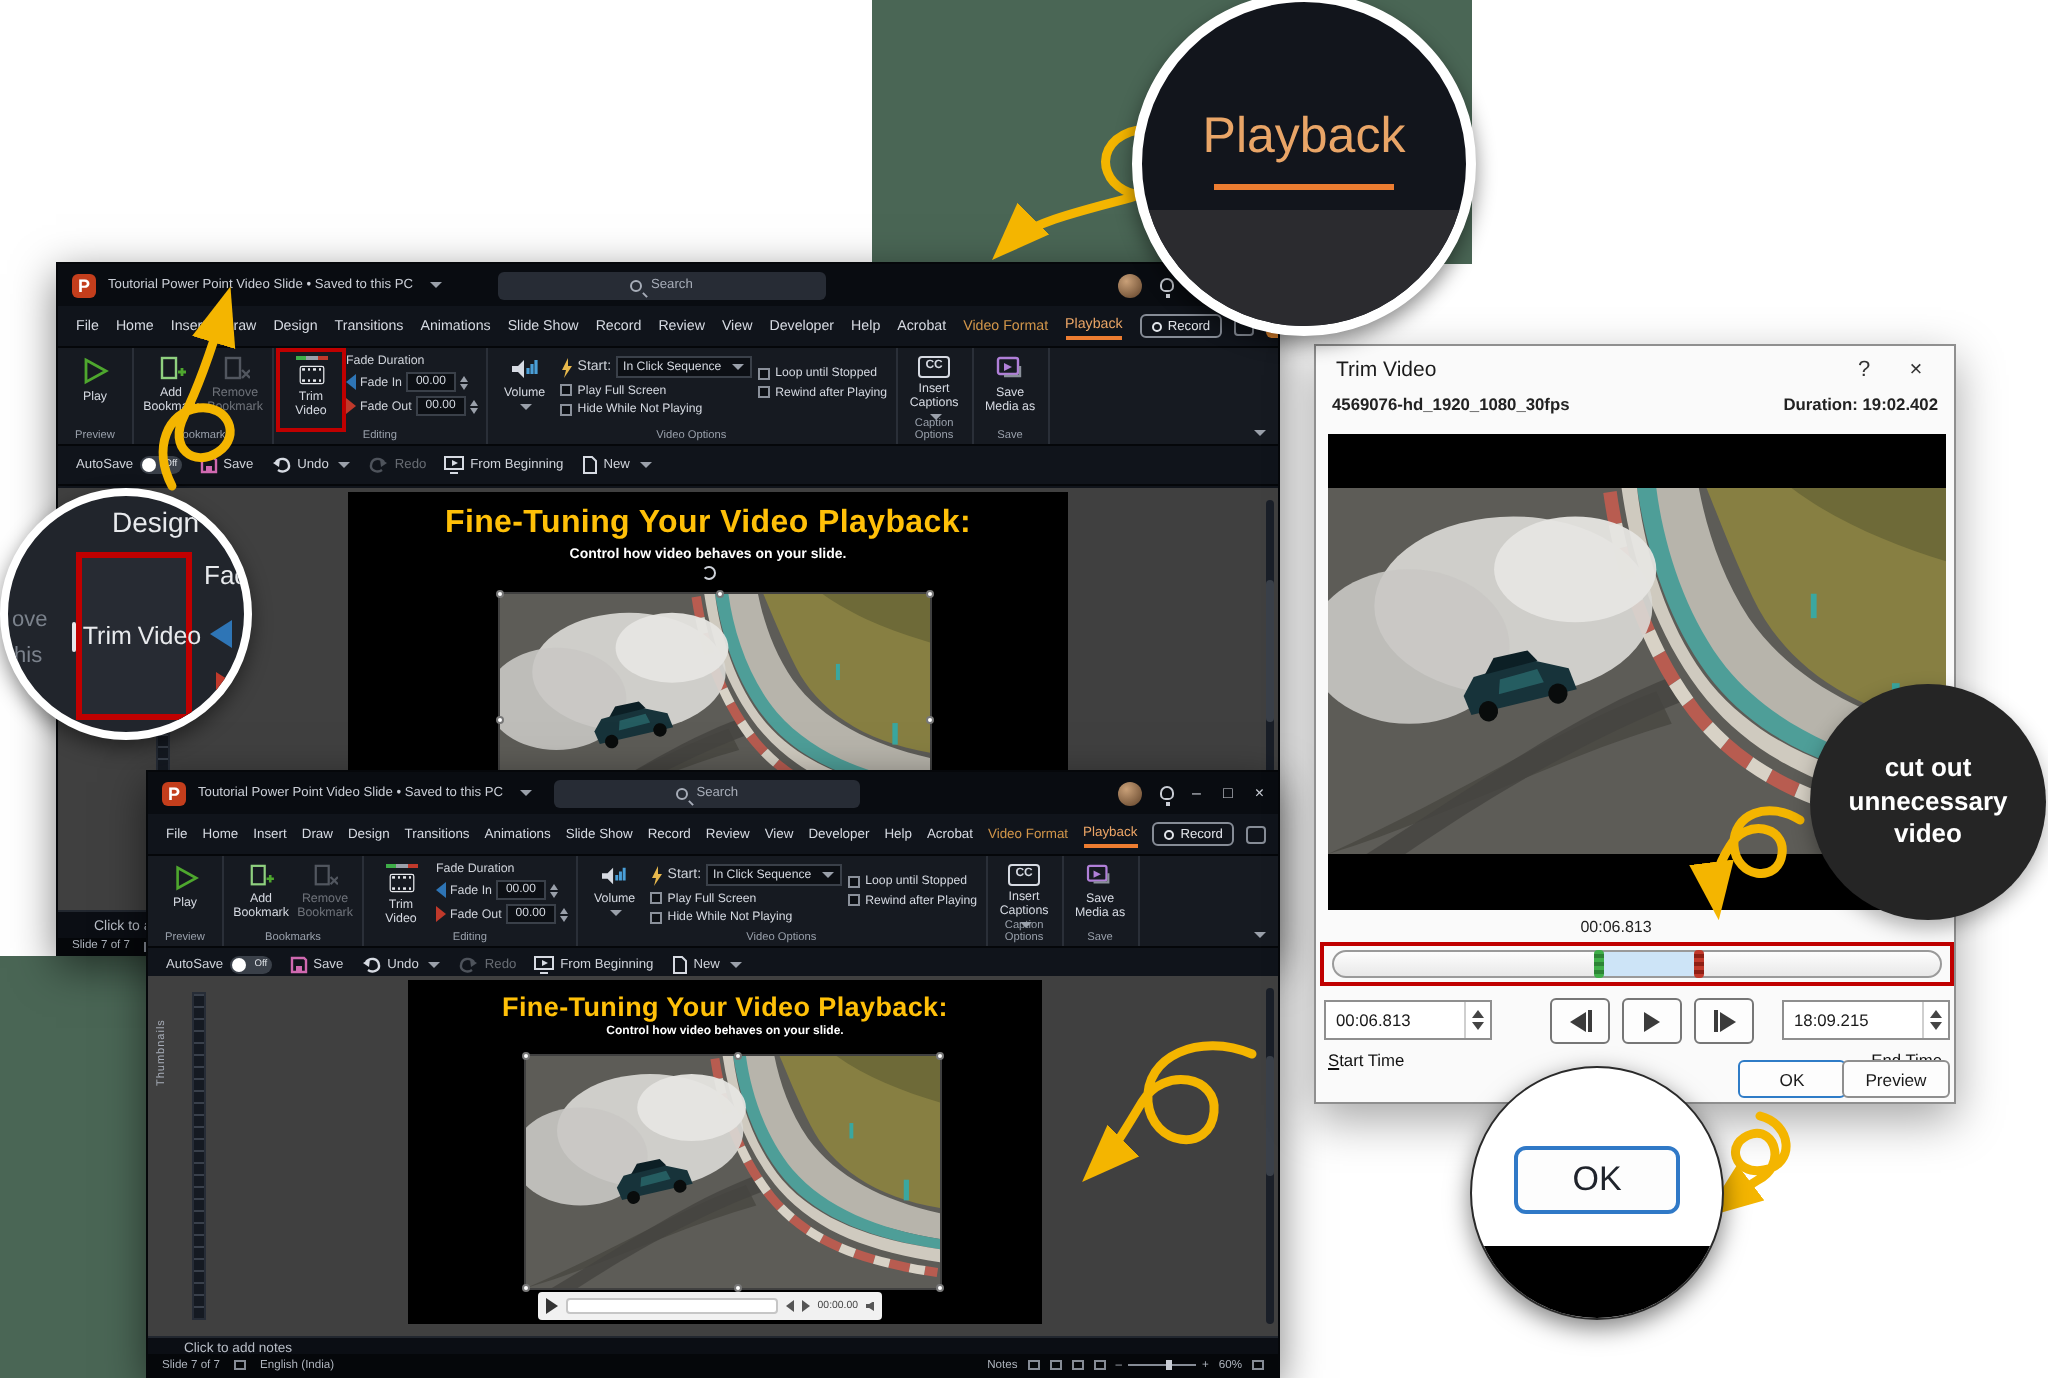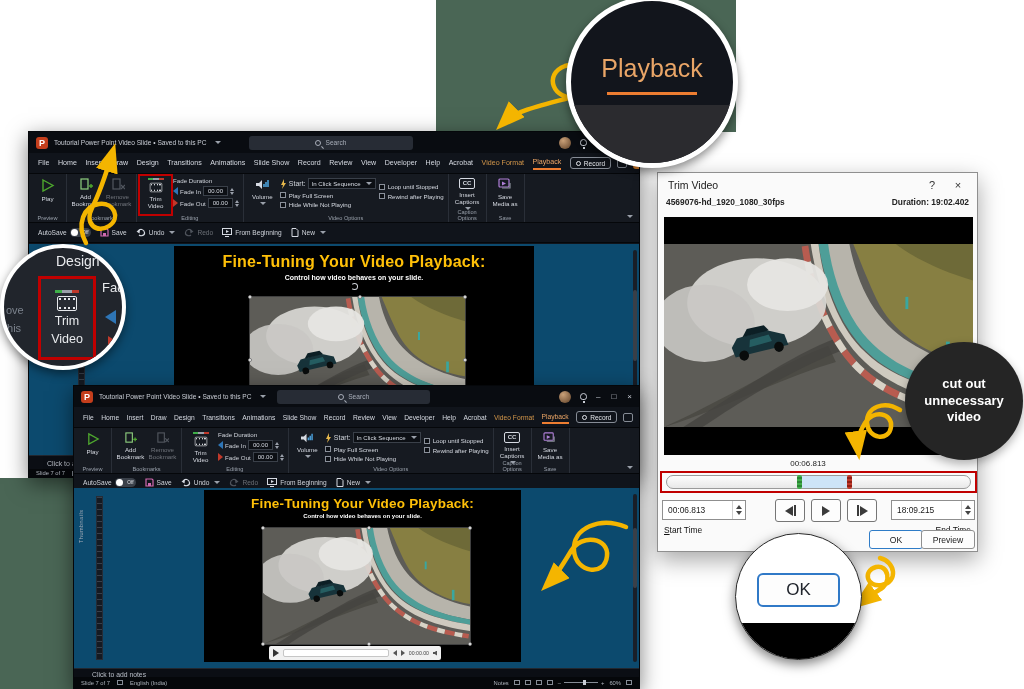--- a/index.html
+++ b/index.html
@@ -68,21 +68,21 @@
     display:flex; align-items:center; justify-content:center; }
   .rib-chev { position:absolute; right:6px; bottom:4px; }
 
   .qat { height:20px; background:#10141b; display:flex; align-items:center; gap:9px; padding:0 9px; font-size:6.6px; border-bottom:1px solid #05070a; }
   #winBot .qat { height:17px; }
   .pill { width:21px; height:9px; background:#3a4049; border-radius:5px; position:relative; display:flex; align-items:center; justify-content:flex-end; padding-right:2px; font-size:4.8px; color:#e2e5ea; }
   .pill::before { content:""; position:absolute; left:1px; top:1px; width:7px; height:7px; background:#fff; border-radius:50%; }
   .qitem { display:flex; align-items:center; gap:3px; white-space:nowrap; }
   .qitem.dis { opacity:.45; }
 
-  .slidearea { position:absolute; left:0; right:0; background:#0c4a6e; }
+  .slidearea { position:absolute; left:0; right:0; background:#404040; }
   #winTop .slidearea { top:112px; height:211px; }
   #winBot .slidearea { top:102px; height:180px; }
   .thumbtab { position:absolute; left:4px; top:6px; width:12px; color:#a7adb8; font-size:5.5px;
     writing-mode:vertical-rl; transform:rotate(180deg); letter-spacing:.5px; height:64px; text-align:center; }
   .vruler { position:absolute; width:7px; background:#151a22 repeating-linear-gradient(to bottom, #39404b 0 1px, transparent 1px 6px); border:1px solid #262c36; }
   #winTop .vruler { left:49px; top:8px; bottom:8px; }
   #winBot .vruler { left:22px; top:8px; bottom:8px; }
   .vscroll { position:absolute; right:2px; top:6px; bottom:6px; width:4px; background:#1a1f28; border-radius:2px; }
   .vscroll::before { content:""; position:absolute; top:20%; left:0; width:4px; height:36%; background:#3a4049; border-radius:2px; }
 
@@ -161,21 +161,21 @@
   
   .circle { position:absolute; border-radius:50%; overflow:hidden; z-index:6; }
   #cPlayback { left:566px; top:-4px; width:172px; height:172px; background:#12151c; border:5px solid #fff; box-shadow:0 4px 10px rgba(0,0,0,.45); }
   .pb-bot { position:absolute; left:0; bottom:0; width:100%; height:36%; background:#2b2b2f; }
   .pb-lbl { position:absolute; top:33%; width:100%; text-align:center; color:#e9a567; font-size:25px; }
   .pb-line { position:absolute; top:56%; left:22%; width:56%; height:3px; background:#ed7d31; }
   #cTrim { left:0px; top:244px; width:126px; height:126px; background:#21252c; border:4px solid #fff; box-shadow:0 4px 10px rgba(0,0,0,.45); font-size:13px; color:#e8eaed; }
   .ct-w { position:absolute; left:6px; top:6px; font-size:14px; }
   .ct-design { position:absolute; left:52px; top:5px; font-size:14px; }
   .ct-btn { position:absolute; left:34px; top:28px; width:58px; height:84px; border:3px solid #c00000; background:#272b33;
-    display:flex; flex-direction:column; align-items:center; justify-content:center; gap:3px; font-size:12.5px; line-height:1.2; }
+    display:flex; flex-direction:row; align-items:center; justify-content:center; gap:3px; font-size:12.5px; line-height:1.2; }
   .ct-strip { width:24px; height:3px; background:linear-gradient(90deg,#3fae49 0 30%,#9aa0aa 30% 70%,#c0392b 70%); }
   .ct-fade { position:absolute; left:98px; top:32px; font-size:13px; }
   .ct-tri-b { position:absolute; left:101px; top:62px; width:0; height:0; border-right:11px solid #2e75b6; border-top:7px solid transparent; border-bottom:7px solid transparent; }
   .ct-tri-r { position:absolute; left:104px; top:88px; width:0; height:0; border-left:11px solid #c0392b; border-top:7px solid transparent; border-bottom:7px solid transparent; }
   .ct-ove { position:absolute; left:2px; top:56px; color:#7b828c; font-size:11px; }
   .ct-mark { position:absolute; left:0px; top:74px; color:#7b828c; font-size:11px; }
   #cCut { left:905px; top:342px; width:118px; height:118px; background:#252525; display:flex; flex-direction:column; align-items:center; justify-content:center; color:#fff; font-weight:bold; font-size:13px; line-height:1.3; text-align:center; box-shadow:0 4px 10px rgba(0,0,0,.3); }
   #cOk { left:735px; top:533px; width:127px; height:127px; background:#fff; border:1px solid #2a2a2a; box-shadow:0 4px 12px rgba(0,0,0,.5); }
   .ok-black { position:absolute; left:0; bottom:0; width:100%; height:29%; background:#000; }
   .ok-btn { position:absolute; left:17%; top:31%; width:66%; height:27%; background:#fdfdfd; border:2.5px solid #3079c7; border-radius:6px;

